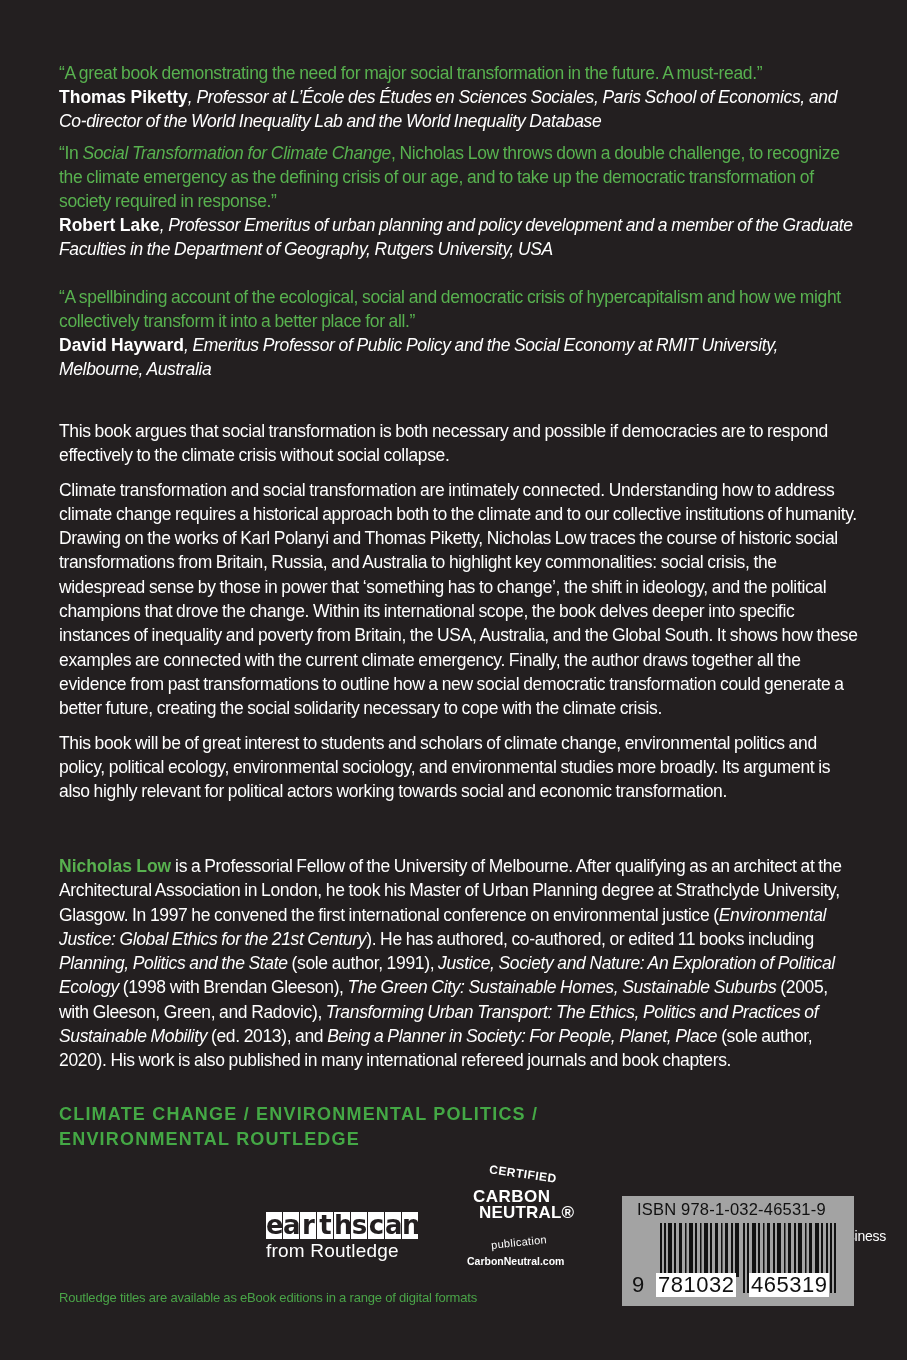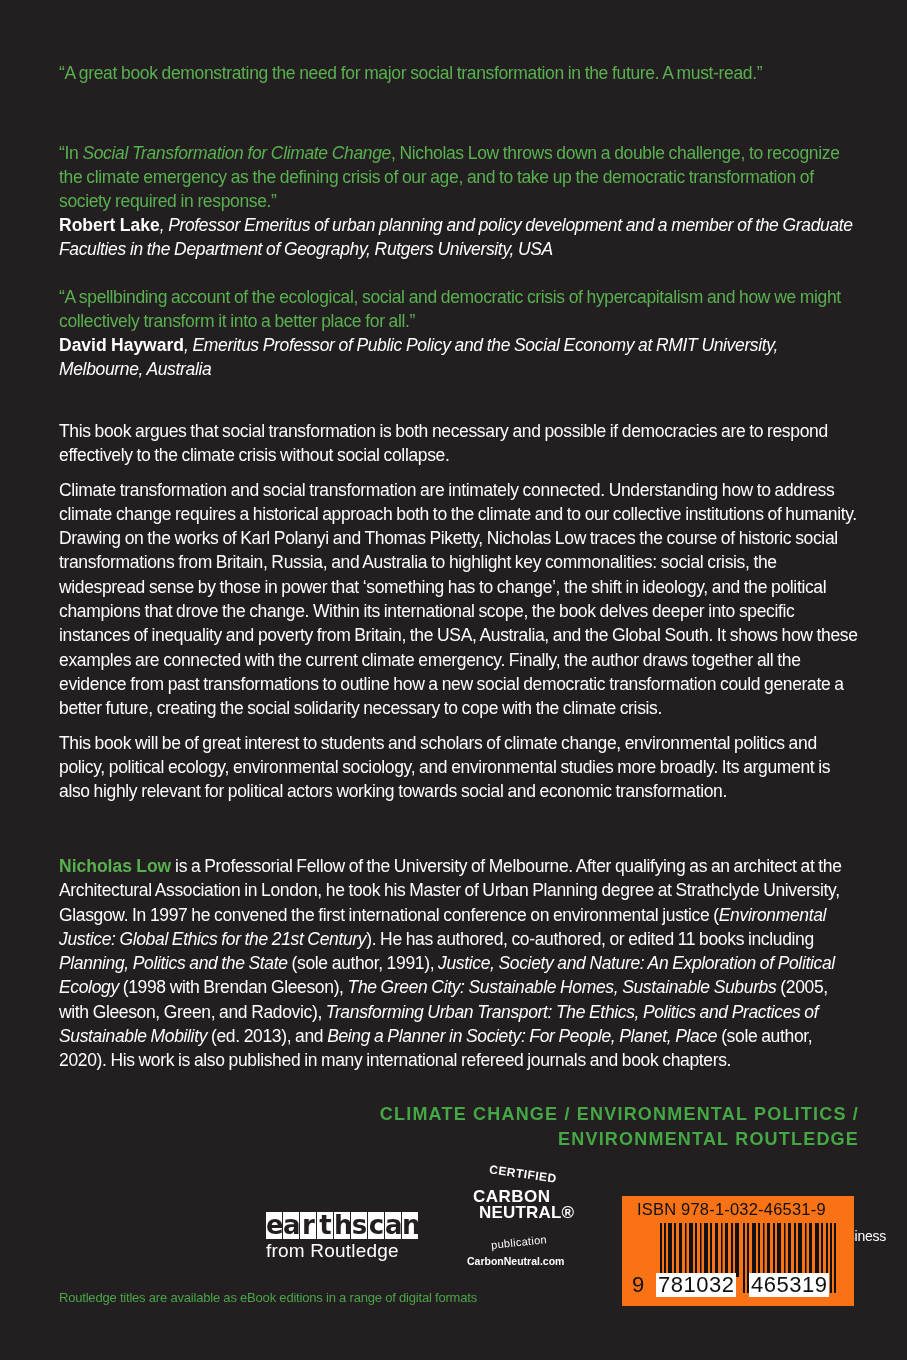--- a/index.html
+++ b/index.html
@@ -72,37 +72,38 @@
       font-weight: bold; font-size: 12px; color: #fff; letter-spacing: 0.5px;
       transform: rotate(8deg);
     }
     .cn-carbon { position: absolute; left: 8px; top: 26px; font-weight: bold; font-size: 17px; line-height: 16px; color: #fff; letter-spacing: 0.5px; }
     .cn-neutral { position: absolute; left: 14px; top: 42px; font-weight: bold; font-size: 17px; line-height: 16px; color: #fff; letter-spacing: 0.2px; }
     .cn-pub { position: absolute; left: 26px; top: 73px; font-size: 11px; color: #fff; transform: rotate(-6deg); letter-spacing: 0.3px; }
     .cn-url { position: absolute; left: 2px; top: 92px; font-weight: bold; font-size: 10.5px; color: #fff; white-space: nowrap; }
 
     .informa { position: absolute; left: 760px; top: 1181px; font-size: 14px; color: #fff; white-space: nowrap; letter-spacing: -0.2px; margin-top: 47px; }
     .informa b { font-weight: bold; }
-    .isbn-box { position: absolute; left: 622px; top: 1196px; width: 232px; height: 110px; background: #f97316; }
+    .isbn-box { position: absolute; left: 622px; top: 1196px; width: 232px; height: 110px; background: #a3a3a3; }
     .isbn-text { position: absolute; left: 15px; top: 4px; font-size: 16.5px; color: #111; white-space: nowrap; letter-spacing: 0.2px; }
     .barcode { position: absolute; left: 38px; top: 27px; width: 180px; height: 70px; }
     .ean-digits { position: absolute; left: 10px; top: 77px; font-size: 22px; color: #111; white-space: nowrap; line-height: 24px; }
     .ean-first { position: absolute; left: 0; top: 0; }
     .ean-g1 { position: absolute; left: 24px; top: 0; background: #fff; padding: 0 2px; letter-spacing: 0.5px; }
     .ean-g2 { position: absolute; left: 117px; top: 0; background: #fff; padding: 0 2px; letter-spacing: 0.5px; }
 
     .ebook-note { position: absolute; left: 59px; top: 1290px; font-size: 13px; color: #4aa448; white-space: nowrap; letter-spacing: -0.2px; }
   </style>
 </head>
 <body>
 
 <div class="page">
 
   <div class="col" style="top:61px;">
     <p class="quote">“A great book demonstrating the need for major social transformation in the future. A must-read.”</p>
+    <p class="attrib"><span class="name">Thomas Piketty</span><span class="role">, Professor at L’École des Études en Sciences Sociales, Paris School of Economics, and Co-director of the World Inequality Lab and the World Inequality Database</span></p>
   </div>
 
   <div class="col" style="top:285px;">
     <p class="quote">“A spellbinding account of the ecological, social and democratic crisis of hypercapitalism and how we might collectively transform it into a better place for all.”</p>
     <p class="attrib"><span class="name">David Hayward</span><span class="role">, Emeritus Professor of Public Policy and the Social Economy at RMIT University, Melbourne, Australia</span></p>
   </div>
 
   <div class="col" style="top:141px;">
     <p class="quote"><span>“In </span><i>Social Transformation for Climate Change</i><span>, Nicholas Low throws down a double challenge, to recognize the climate emergency as the defining crisis of our age, and to take up the democratic transformation of society required in response.”</span></p>
     <p class="attrib"><span class="name">Robert Lake</span><span class="role">, Professor Emeritus of urban planning and policy development and a member of the Graduate Faculties in the Department of Geography, Rutgers University, USA</span></p>
@@ -111,21 +112,21 @@
   <div class="col" style="top:404px;">
     <p class="body-p">This book argues that social transformation is both necessary and possible if democracies are to respond effectively to the climate crisis without social collapse.</p>
     <p class="body-p" style="margin-top:10px;">Climate transformation and social transformation are intimately connected. Understanding how to address climate change requires a historical approach both to the climate and to our collective institutions of humanity. Drawing on the works of Karl Polanyi and Thomas Piketty, Nicholas Low traces the course of historic social transformations from Britain, Russia, and Australia to highlight key commonalities: social crisis, the widespread sense by those in power that ‘something has to change’, the shift in ideology, and the political champions that drove the change. Within its international scope, the book delves deeper into specific instances of inequality and poverty from Britain, the USA, Australia, and the Global South. It shows how these examples are connected with the current climate emergency. Finally, the author draws together all the evidence from past transformations to outline how a new social democratic transformation could generate a better future, creating the social solidarity necessary to cope with the climate crisis.</p>
     <p class="body-p" style="margin-top:10px;">This book will be of great interest to students and scholars of climate change, environmental politics and policy, political ecology, environmental sociology, and environmental studies more broadly. Its argument is also highly relevant for political actors working towards social and economic transformation.</p>
   </div>
 
   <div class="col" style="top:839px;">
     <p class="body-p"><span class="author-name">Nicholas Low</span><span> is a Professorial Fellow of the University of Melbourne. After qualifying as an architect at the Architectural Association in London, he took his Master of Urban Planning degree at Strathclyde University, Glasgow. In 1997 he convened the first international conference on environmental justice (</span><i>Environmental Justice: Global Ethics for the 21st Century</i><span>). He has authored, co-authored, or edited 11 books including </span><i>Planning, Politics and the State</i><span> (sole author, 1991), </span><i>Justice, Society and Nature: An Exploration of Political Ecology</i><span> (1998 with Brendan Gleeson), </span><i>The Green City: Sustainable Homes, Sustainable Suburbs</i><span> (2005, with Gleeson, Green, and Radovic), </span><i>Transforming Urban Transport: The Ethics, Politics and Practices of Sustainable Mobility</i><span> (ed. 2013), and </span><i>Being a Planner in Society: For People, Planet, Place</i><span> (sole author, 2020). His work is also published in many international refereed journals and book chapters.</span></p>
   </div>
 
-  <div class="col" style="top:1102px;text-align:right;">
+  <div class="col" style="top:1102px;">
     <div class="subjects">CLIMATE CHANGE / ENVIRONMENTAL POLITICS /</div>
     <div class="subjects">ENVIRONMENTAL ROUTLEDGE</div>
   </div>
 
 
   <div class="earthscan">
     <div class="es-boxes">
       <span class="es-box">e</span>
       <span class="es-box">a</span>
       <span class="es-box">r</span>

